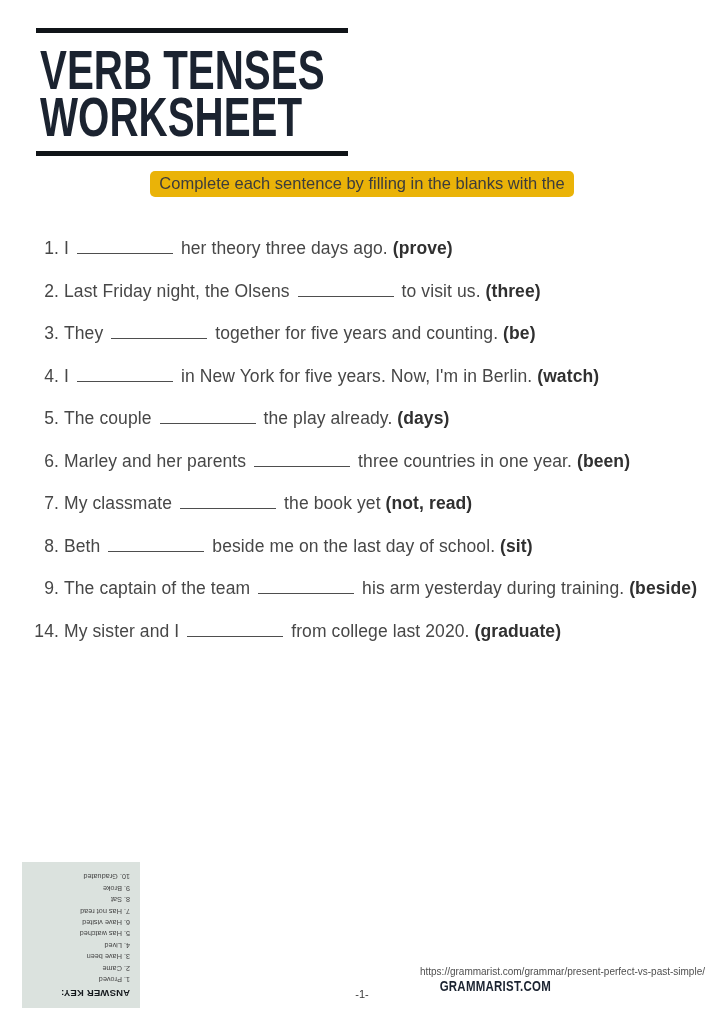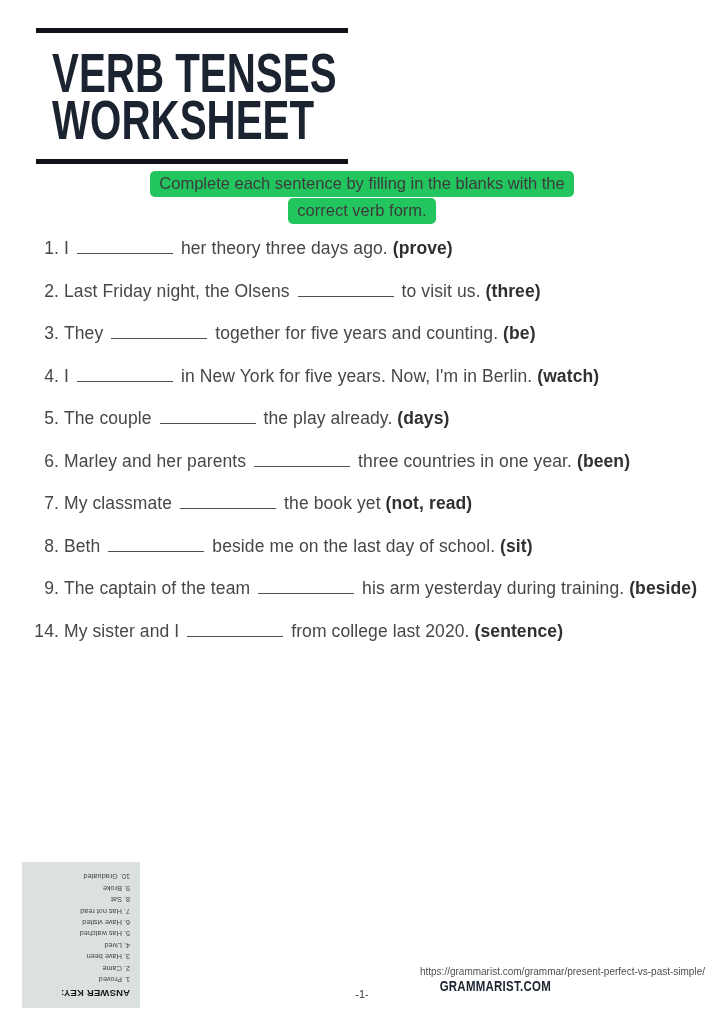--- a/index.html
+++ b/index.html
@@ -10,38 +10,38 @@
     font-family:"Liberation Sans", sans-serif;
     overflow:hidden;
   }
 
   
   .title-block{position:absolute;top:28px;left:36px;width:312px;}
   .rule{height:5px;background:#101418;width:312px;}
   .rule-top{margin-bottom:13px;}
   .rule-bottom{margin-top:11px;}
   .title{
-    margin:16px;color:#1b2330;font-weight:700;
+    margin:4px;color:#1b2330;font-weight:700;
     font-size:56px;line-height:47px;letter-spacing:0px;
   }
   .title-line{
     display:inline-block;
     transform:scale(0.72,1.0);
     transform-origin:left center;
     white-space:nowrap;
   }
 
   
   .instructions{
     position:absolute;top:170px;left:0;width:724px;
     text-align:center;font-size:16.5px;line-height:21px;color:#3c3c3c;
   }
   .hl{
     display:inline-block;
-    background:#22c55e;
+    background:#eab308;
     border-radius:5px;
     padding:2px 9px 3px 9px;
     margin-top:1px;
   }
 
   
   .items{
     position:absolute;top:227px;left:27px;width:676px;
     font-size:17.5px;line-height:42.5px;color:#474747;
     letter-spacing:0.1px;
@@ -95,21 +95,20 @@
     <div class="rule rule-top"></div>
     <h1 class="title">
       <span class="title-line">VERB TENSES</span><br>
       <span class="title-line">WORKSHEET</span>
     </h1>
     <div class="rule rule-bottom"></div>
   </header>
 
   <div class="instructions">
     <span class="hl">Complete each sentence by filling in the blanks with the</span><br>
-    <span class="hl">correct verb form.</span>
   </div>
 
   <div class="items" id="items">
       <div class="item">
         <span class="item-num">1.</span>
         <span class="item-body">I <span class="blank"></span> her theory three days ago. <span class="verb">(prove)</span></span>
       </div>
       <div class="item">
         <span class="item-num">2.</span>
         <span class="item-body">Last Friday night, the Olsens <span class="blank"></span> to visit us. <span class="verb">(three)</span></span>
@@ -137,21 +136,21 @@
       <div class="item">
         <span class="item-num">8.</span>
         <span class="item-body">Beth <span class="blank"></span> beside me on the last day of school. <span class="verb">(sit)</span></span>
       </div>
       <div class="item">
         <span class="item-num">9.</span>
         <span class="item-body">The captain of the team <span class="blank"></span> his arm yesterday during training. <span class="verb">(beside)</span></span>
       </div>
       <div class="item">
         <span class="item-num">14.</span>
-        <span class="item-body">My sister and I <span class="blank"></span> from college last 2020. <span class="verb">(sentence)</span></span>
+        <span class="item-body">My sister and I <span class="blank"></span> from college last 2020. <span class="verb">(graduate)</span></span>
       </div>
     </div>
 
   <aside class="answer-key">
     <div class="ak-inner">
       <div class="ak-title">ANSWER KEY:</div>
       <div id="ak-list">
           <div class="ak-line">1. Proved</div>
           <div class="ak-line">2. Came</div>
           <div class="ak-line">3. Have been</div>

